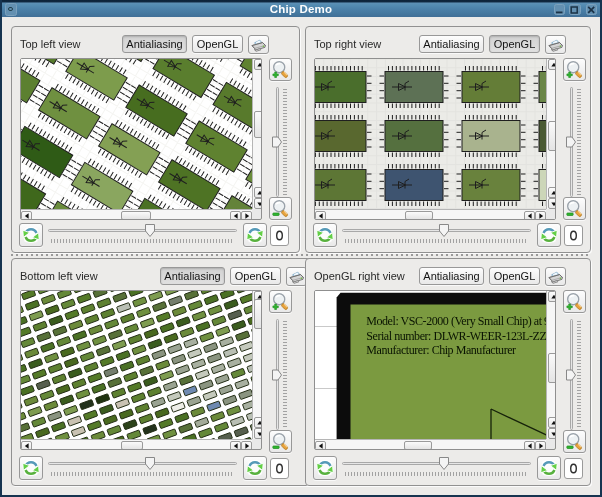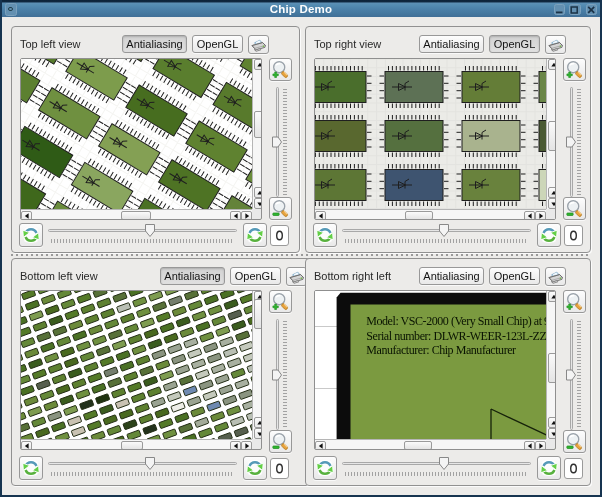--- a/index.html
+++ b/index.html
@@ -934,21 +934,21 @@
 <path d="M15.4 8 A5.8 5.8 0 0 0 4.6 8" stroke="#569ab8" stroke-width="2.6" fill="none"></path>
 <path d="M4.6 12 A5.8 5.8 0 0 0 15.4 12" stroke="#ffffff" stroke-width="4.6" fill="none"></path>
 <path d="M4.6 12 A5.8 5.8 0 0 0 15.4 12" stroke="#58b13e" stroke-width="2.6" fill="none"></path>
 <polygon points="2.4,12.4 1.8,5.2 8.6,7.6" fill="#63cf46" stroke="#ffffff" stroke-width="0.9"></polygon>
 <polygon points="17.6,7.6 18.2,14.8 11.4,12.4" fill="#63cf46" stroke="#ffffff" stroke-width="0.9"></polygon>
 </g>
       </svg>
     </div>
   </div>
 <div class="frame" style="left:305px;top:258px;width:286px;height:228px">
-    <div class="lbl">Bottom right left</div>
+    <div class="lbl">OpenGL right view</div>
     <div class="pbtn" style="right:106px;top:8px;width:65px">Antialiasing</div>
     <div class="pbtn" style="right:50px;top:8px;width:51px">OpenGL</div>
     <div class="pbtn ibtn" style="right:24px;top:8px;width:21px;height:19px">
       <svg width="17" height="17" viewBox="0 0 17 17">
 <polygon points="4.6,6.8 9.8,4.2 12.2,7.0 7,9.6" fill="#cfe7f7" stroke="#7aa7c4" stroke-width="0.9"></polygon>
 <polygon points="5.8,6.2 9.4,4.6 10.4,5.8 6.8,7.4" fill="#f2f8fd" stroke="none"></polygon>
 <polygon points="2,9.6 12.6,6.6 15.4,9.4 4.6,12.4" fill="#efefef" stroke="#6b6b6b" stroke-width="0.9"></polygon>
 <path d="M2 9.6 L4.6 12.4 L4.9 14.2 L14.9 11.4 L15.4 9.4 L12.6 6.6 Z" fill="#c6c6c6" stroke="#6b6b6b" stroke-width="0.9" stroke-linejoin="round" fill-opacity="0.65"></path>
 <path d="M5.2 14.1 L5.9 15.3 L10.8 13.9 L10.3 12.6 Z" fill="#e8e8e8" stroke="#777" stroke-width="0.8"></path>
 <circle cx="13.4" cy="10.2" r="0.8" fill="#6dc33a"></circle>

